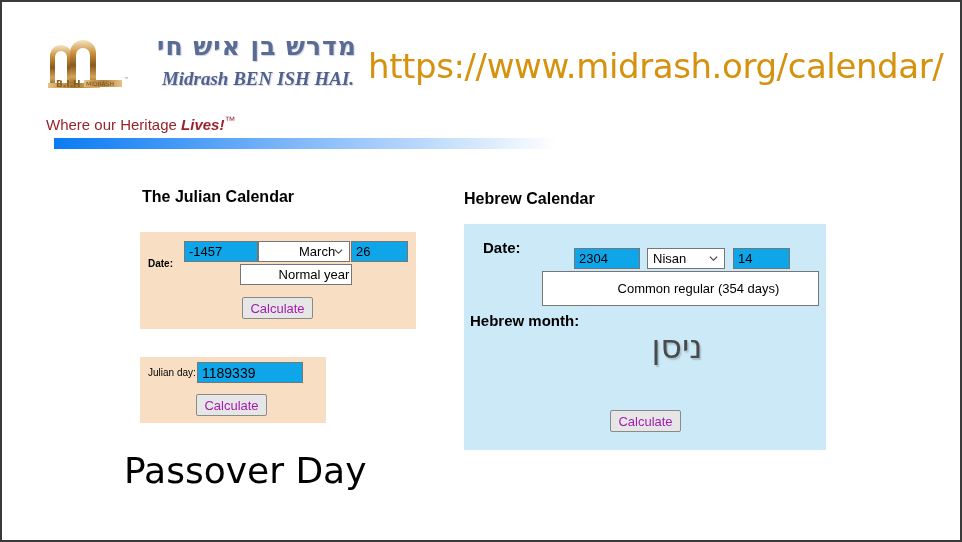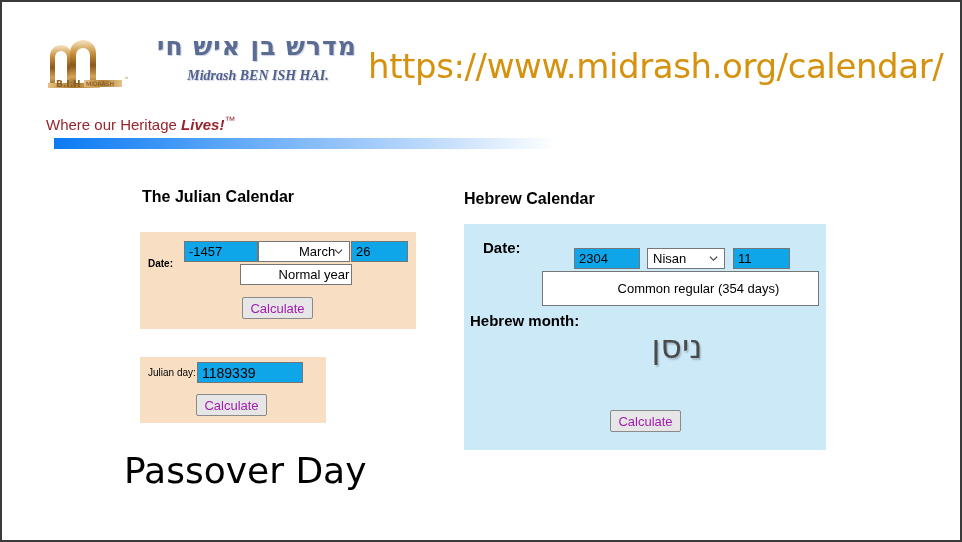--- a/index.html
+++ b/index.html
@@ -50,21 +50,21 @@
     text-shadow: 1px 1px 1px rgba(160,170,195,0.55);
     white-space: nowrap;
   }
   #latin-brand {
     position: absolute;
     left: 112px;
     top: 38px;
     width: 212px;
     text-align: center;
     font-family: "Liberation Serif", serif;
-    font-size: 14px;
+    font-size: 19px;
     font-weight: bold;
     font-style: italic;
     color: #51618c;
     text-shadow: 1px 1px 1px rgba(160,170,195,0.5);
     white-space: nowrap;
   }
   #site-url {
     position: absolute;
     left: 366px;
     top: 44px;
@@ -349,21 +349,21 @@
 
   <div class="selectbox" id="hebrew-month-select">
     <span>Nisan</span>
     <span class="chev">
       <svg viewBox="0 0 10 10" width="9" height="9">
           <path d="M1 3 L5 7 L9 3" fill="none" stroke="#333" stroke-width="1.2"></path>
         </svg>
     </span>
   </div>
 
-  <div class="txtbox" id="hebrew-day-input">11</div>
+  <div class="txtbox" id="hebrew-day-input">14</div>
 
   <div class="readonly-field" id="hebrew-yeartype-field">Common regular (354 days)</div>
 
   <div class="field-label" id="hebrew-month-label">Hebrew month:</div>
 
   <div id="hebrew-month-value">ניסן</div>
 
   <div class="btn" id="hebrew-calculate-btn">Calculate</div>
 
   <div id="passover-caption">Passover Day</div>

